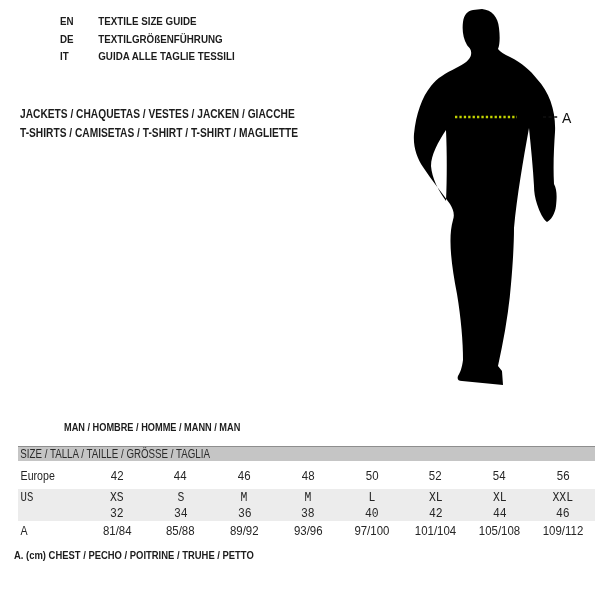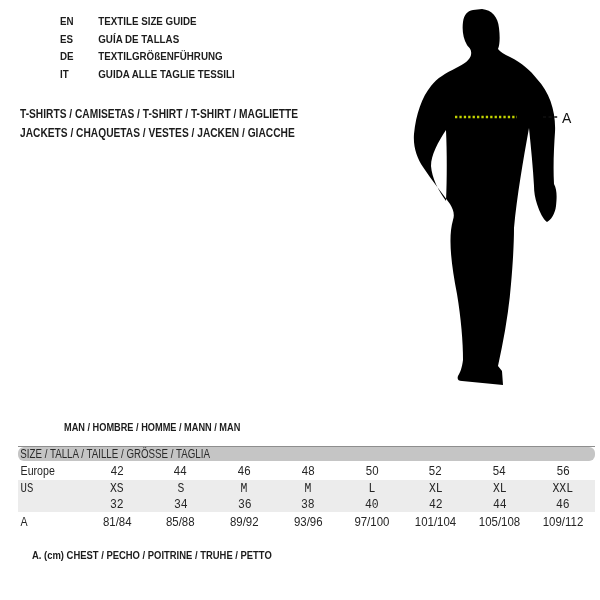--- a/index.html
+++ b/index.html
@@ -30,66 +30,60 @@
   .gender-heading .cx { transform:scaleX(0.80); }
 
   .size-table {
     position:absolute; top:446px; left:18px; width:577px;
     border-collapse:collapse; table-layout:fixed;
     font-size:12.5px; color:#262626;
   }
   .size-table td { padding:0; vertical-align:middle; }
   .hdr-row td {
     height:14px; background:#c5c5c5; border-top:1px solid #8e8e8e;
-    font-size:12.5px; color:#2a2a2a;border-radius:6px;
+    font-size:12.5px; color:#2a2a2a;
   }
   .hdr-row .cx { transform:scaleX(0.78); padding-left:3px; }
   .data-row td { height:16px; text-align:center; font-size:13px; }
   .data-row td.row-label { text-align:left; }
   .row-label .cx { padding-left:3px; font-size:12.5px; }
-  .row-europe td { height:19px; }
+  .row-europe td { height:28px; }
   .row-shaded td { background:#ececec;font-family:Liberation Mono, monospace; }
   .row-a td { height:18px; }
 
-  .measure-note { position:absolute; top:549px; left:32px; font-weight:bold; font-size:11.5px;text-decoration:underline; }
+  .measure-note { position:absolute; top:549px; left:14px; font-weight:bold; font-size:11.5px;text-decoration:underline; }
   .measure-note .cx { transform:scaleX(0.82); }
 </style>
 </head>
 <body>
 
 <div class="lang-block">
   <div class="lang-row">
       <span class="cx">
     <span class="lang-code">EN</span>
     <span class="lang-label">TEXTILE SIZE GUIDE</span>
-      </span>
-  </div>
-  <div class="lang-row">
-      <span class="cx">
-    <span class="lang-code">ES</span>
-    <span class="lang-label">GUÍA DE TALLAS</span>
       </span>
   </div>
   <div class="lang-row">
       <span class="cx">
     <span class="lang-code">DE</span>
     <span class="lang-label">TEXTILGRÖßENFÜHRUNG</span>
       </span>
   </div>
   <div class="lang-row">
       <span class="cx">
     <span class="lang-code">IT</span>
     <span class="lang-label">GUIDA ALLE TAGLIE TESSILI</span>
       </span>
   </div>
 </div>
 
 <div class="category-block">
+  <span class="category-line"><span class="cx">JACKETS / CHAQUETAS / VESTES / JACKEN / GIACCHE</span></span>
   <span class="category-line"><span class="cx">T-SHIRTS / CAMISETAS / T-SHIRT / T-SHIRT / MAGLIETTE</span></span>
-  <span class="category-line"><span class="cx">JACKETS / CHAQUETAS / VESTES / JACKEN / GIACCHE</span></span>
 </div>
 
 <div class="figure-wrap">
   <svg width="170" height="400" viewBox="0 0 170 400" xmlns="http://www.w3.org/2000/svg">
     <path fill="#000000" fill-rule="evenodd" d="
       M63,10
       C57,11 54,15 53,22
       C52,30 53,38 57,45
       C59,48 62,49 61,55
       C60,60 54,64 46,68

